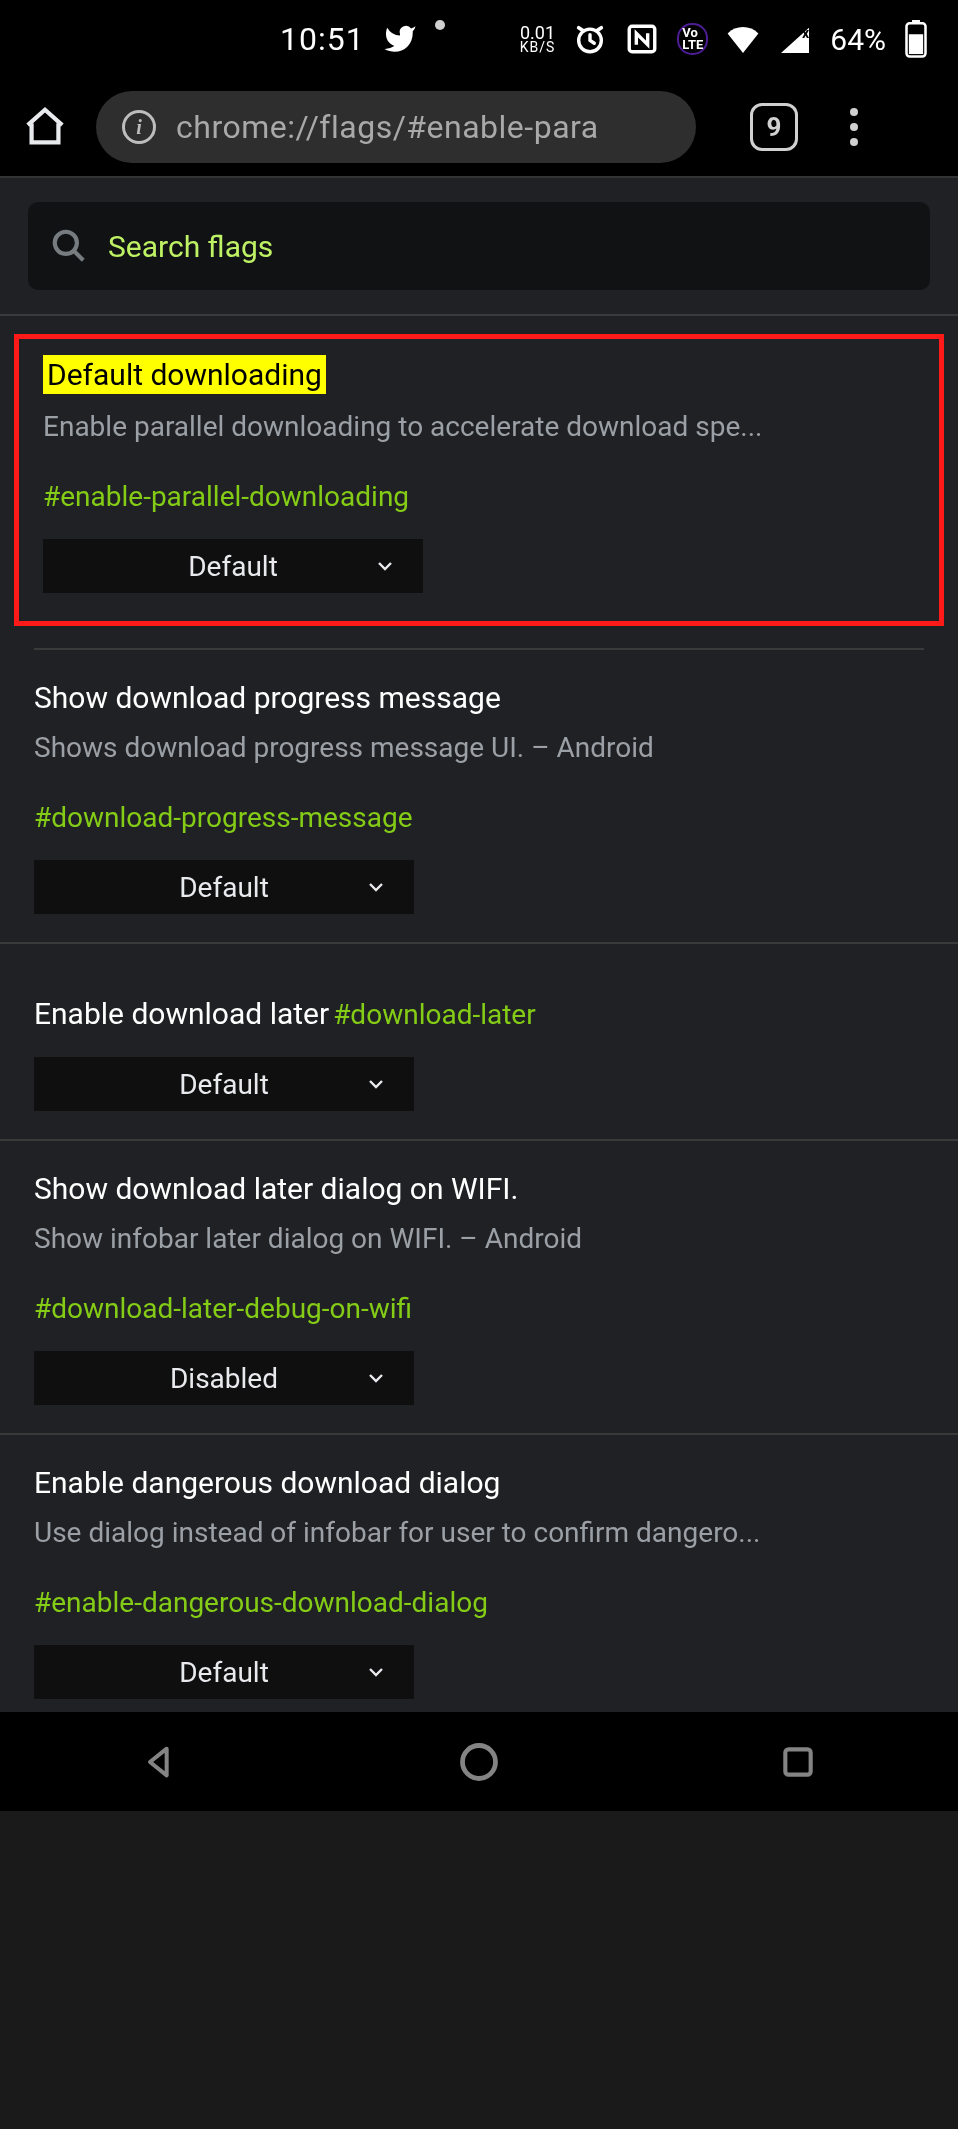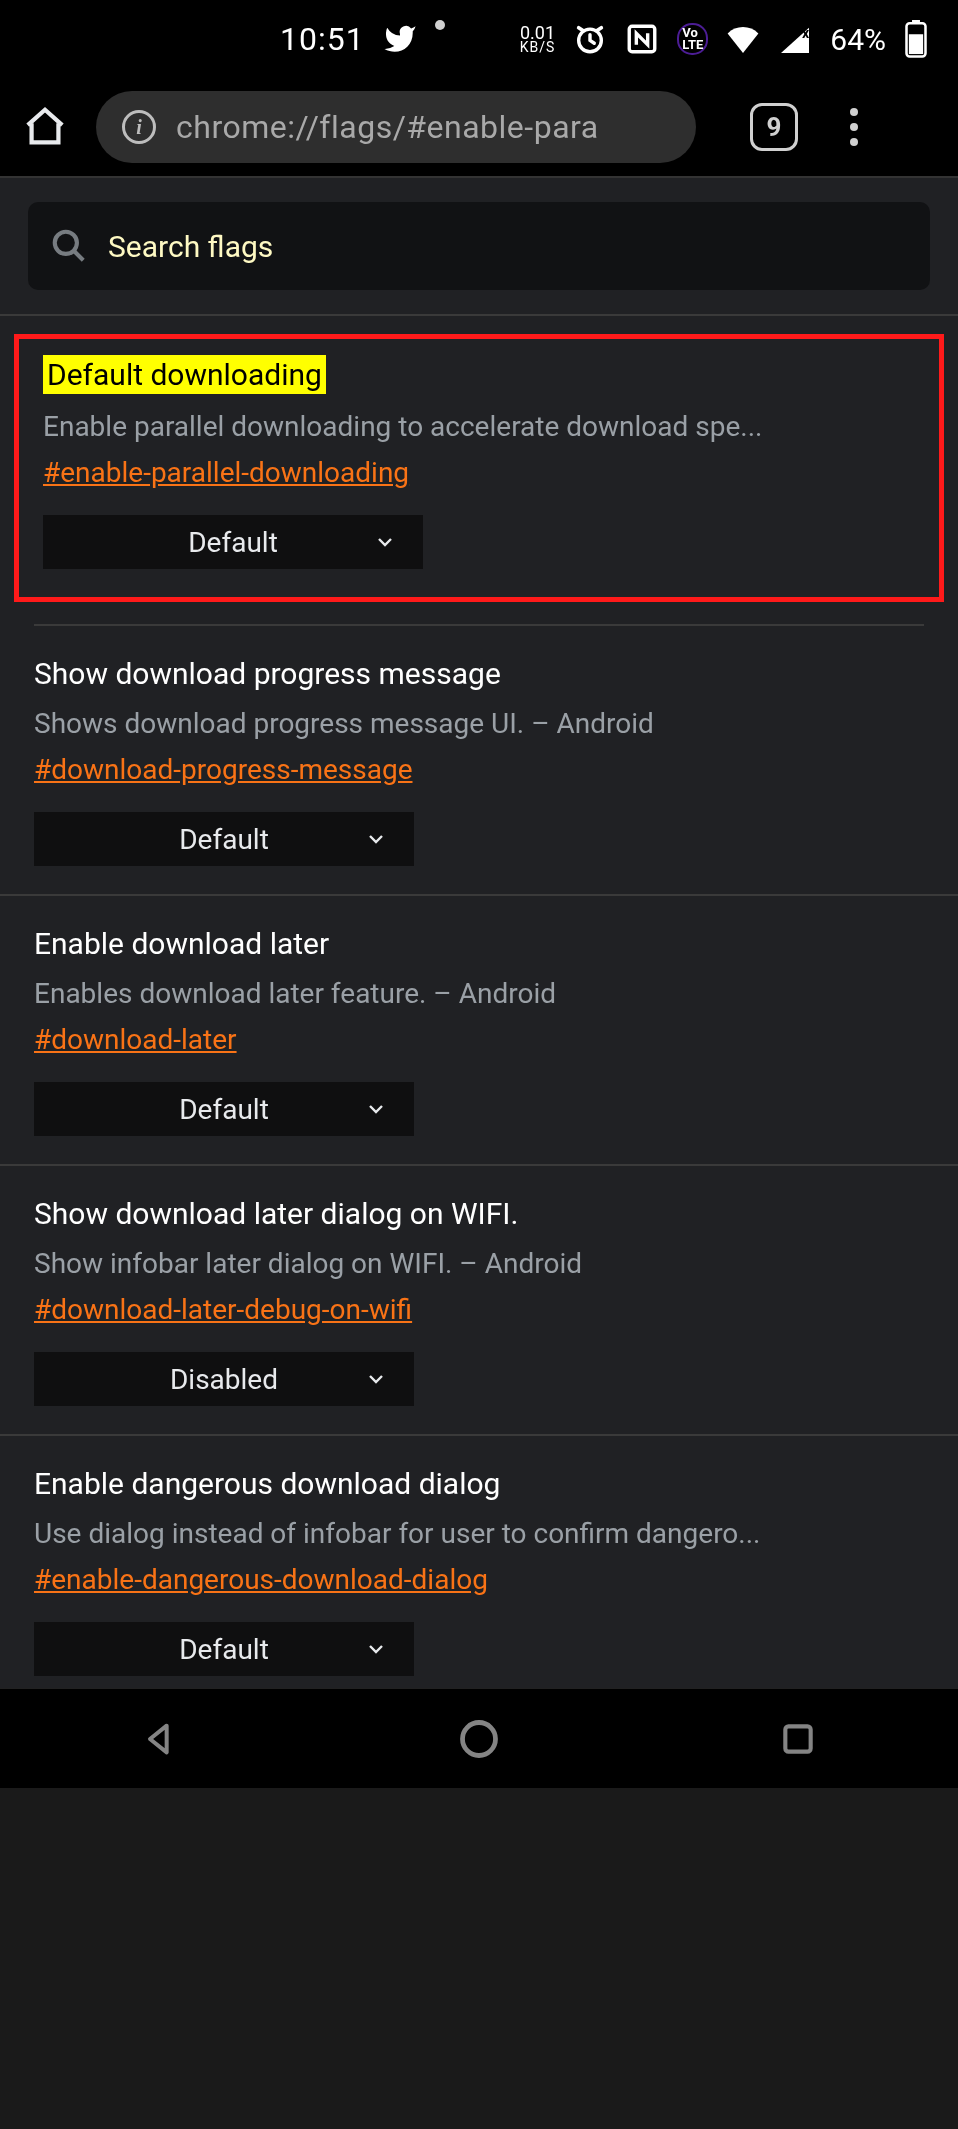--- a/index.html
+++ b/index.html
@@ -69,42 +69,42 @@
   .search-row {
     display:flex; align-items:center;
     padding: 24px 28px; gap: 22px;
     border-bottom: 2px solid #3a3a3a;
   }
   .search-box {
     flex:1; height:88px; background:#111214; border-radius:10px;
     display:flex; align-items:center; padding: 0 22px; gap: 20px;
   }
   .search-box svg { opacity:.75; }
-  .search-ph { color:#fef9c3; font-size:30px; }
+  .search-ph { color:#bef264; font-size:30px; }
   .reset-btn {
     width: 156px; height: 100px; border:1.5px solid #5f6368; border-radius:8px;
     display:flex; align-items:center; justify-content:center; text-align:center;
     color:#8ab4f8; font-size:28px; line-height:1.25;
   }
 
   .highlight-box {
     margin: 18px 14px 0 14px;
     border: 5px solid #ff1a1a;
     padding: 16px 18px 28px 18px;
   }
 
   .flag {
     padding: 30px 34px 28px 34px;
     border-bottom: 2px solid #3a3a3a;
   }
   .flag.boxed { padding: 0 6px 0 6px; border-bottom: none; }
   .flag-title { font-size: 30px; color:#fff; margin-bottom: 12px; display:inline-block;}
   .flag-title.hl { background: #ffff00; color:#000; padding: 2px 4px; }
   .flag-desc { font-size: 28px; color:#9aa0a6; line-height:1.5; margin-bottom: 8px; white-space: nowrap; overflow:hidden; text-overflow: ellipsis; max-width: 100%;}
-  .flag-hash { font-size: 28px; color:#f97316; text-decoration: underline; display:inline-block; margin-bottom: 26px;}
+  .flag-hash { font-size: 28px; color:#84cc16; display:inline-block; margin-bottom: 26px; margin-top: 24px;}
   .select {
     width: 380px; height: 54px; background:#0f0f10;
     display:flex; align-items:center; justify-content:center;
     position:relative; color:#e8eaed; font-size:28px;
   }
   .select .chev { position:absolute; right:26px; top:50%; transform:translateY(-50%); }
 
   
   .navbar {
     position: relative;
@@ -229,21 +229,20 @@
       <span class="chev">
         <svg width="24" height="24" viewBox="0 0 24 24" fill="none" stroke="#e8eaed" stroke-width="2.4">
             <polyline points="6 9 12 15 18 9"></polyline>
           </svg>
       </span>
     </div>
   </div>
 
   <div class="flag">
     <div class="flag-title">Enable download later</div>
-    <div class="flag-desc">Enables download later feature. – Android</div>
     <a class="flag-hash">#download-later</a>
     <div class="select">
       <span>Default</span>
       <span class="chev">
         <svg width="24" height="24" viewBox="0 0 24 24" fill="none" stroke="#e8eaed" stroke-width="2.4">
             <polyline points="6 9 12 15 18 9"></polyline>
           </svg>
       </span>
     </div>
   </div>

